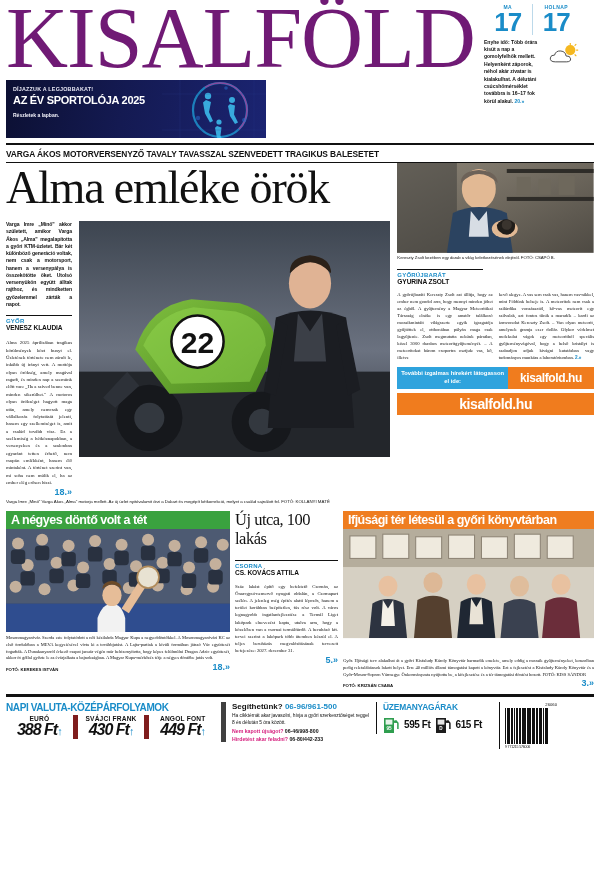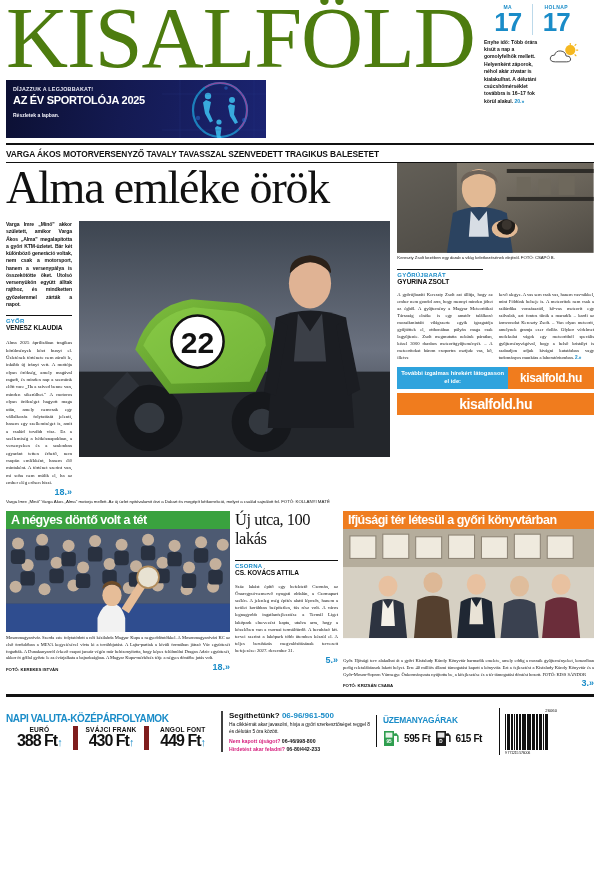--- a/index.html
+++ b/index.html
@@ -33,21 +33,21 @@
   .wx-num { font-size:26px; font-weight:bold; color:#1a8cc8; line-height:.95;
             font-family:"Liberation Sans", sans-serif; letter-spacing:-1px; }
   .wx-body { position:relative; margin-top:4px; }
   .wx-text { font-size:5.1px; line-height:1.45; color:#111; font-weight:bold;
              width:62px; letter-spacing:-0.05px; }
   .wx-text .pg { color:#1a8cc8; }
   .wx-icon { position:absolute; right:0; top:4px; width:32px; height:22px; }
 
   
   .masthead {
-    font-family:"Liberation Serif", serif; color:#4d7c0f;
+    font-family:"Liberation Serif", serif; color:#701a75;
     font-size:86px; line-height:.86; letter-spacing:-1px;
     padding: 2px 13px 0 6px; white-space:nowrap;
   }
 
   
   .promos { display:flex; gap:4px; padding: 4px 6px 0 6px; height:62px; }
   .promo { position:relative; overflow:hidden; }
   .promo1 { width:260px; background:linear-gradient(100deg,#0c1033 0%,#141a52 45%,#1b2472 100%); }
   .p1-inner { padding:6px 7px; color:#fff; position:relative; z-index:2; }
   .p1-kicker { font-size:5.4px; font-weight:bold; letter-spacing:.2px; color:#e8e8f5; }
@@ -140,31 +140,31 @@
   .bcredit { font-size:4.3px; font-weight:bold; color:#111; margin-top:2px; }
 
   .b2-title { font-family:"Liberation Serif", serif; font-size:16.5px; line-height:1.1;
               letter-spacing:-.5px; color:#111; }
   .b2-byline { margin-top:12px; border-top:1px solid #111; padding-top:2px; }
   .b2-body { font-family:"Liberation Serif", serif; font-size:4.8px; line-height:1.5;
              text-align:justify; color:#111; margin-top:7px; letter-spacing:-.05px;}
 
   
   .footer-rule { height:2.5px; background:#111; margin:6px 6px 0 6px; }
-  .footer { display:flex; padding:11px 6px 0 6px; gap:5px; align-items:center; }
+  .footer { display:flex; padding:5px 6px 0 6px; gap:5px; align-items:flex-start; }
   .fx { width:210px; }
   .fx-title { font-size:10px; font-weight:bold; color:#1a8cc8; letter-spacing:-.4px; }
   .fx-row { display:flex; margin-top:2px; }
   .fx-cell { flex:1; text-align:center; }
   .fx-cell + .fx-cell { border-left:5px solid #7f1d1d; }
   .fx-name { font-size:6.6px; font-weight:bold; color:#111; letter-spacing:.2px;}
-  .fx-val { font-size:16px; font-weight:bold; color:#111; letter-spacing:-1px; line-height:1.05;}
+  .fx-val { font-size:16px; font-weight:bold; color:#111; letter-spacing:-1px; line-height:1.05;font-style:italic;}
   .fx-val .arr { color:#1a8cc8; font-size:11px; font-weight:bold; }
 
-  .help { width:150px; border-left:2px solid #404040; padding-left:6px; }
+  .help { width:150px; border-left:5px solid #404040; padding-left:6px; }
   .help-t { font-size:8px; font-weight:bold; color:#111; }
   .help-t .num { color:#1a8cc8; }
   .help-b { font-size:4.9px; line-height:1.35; color:#111; margin-top:2px; letter-spacing:-.05px;}
   .help-l { font-size:5.2px; font-weight:bold; color:#111; margin-top:2px;}
   .help-l b { color:#d6217f; }
 
   .fuel { width:118px; border-left:1px solid #111; padding-left:6px;}
   .fuel-t { font-size:8.4px; font-weight:bold; color:#1a8cc8; letter-spacing:-.2px;}
   .fuel-row { display:flex; align-items:center; margin-top:4px; gap:4px;}
   .pump { width:17px; height:18px; position:relative; flex-shrink:0;}

